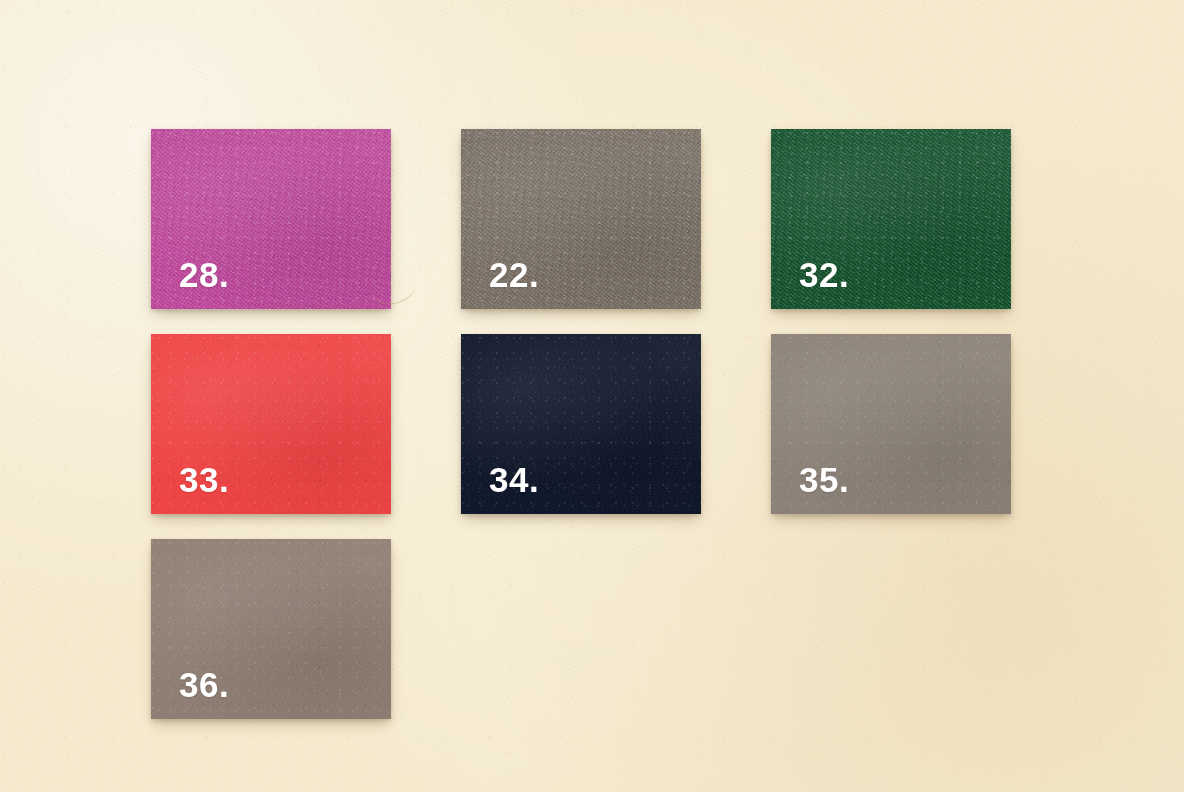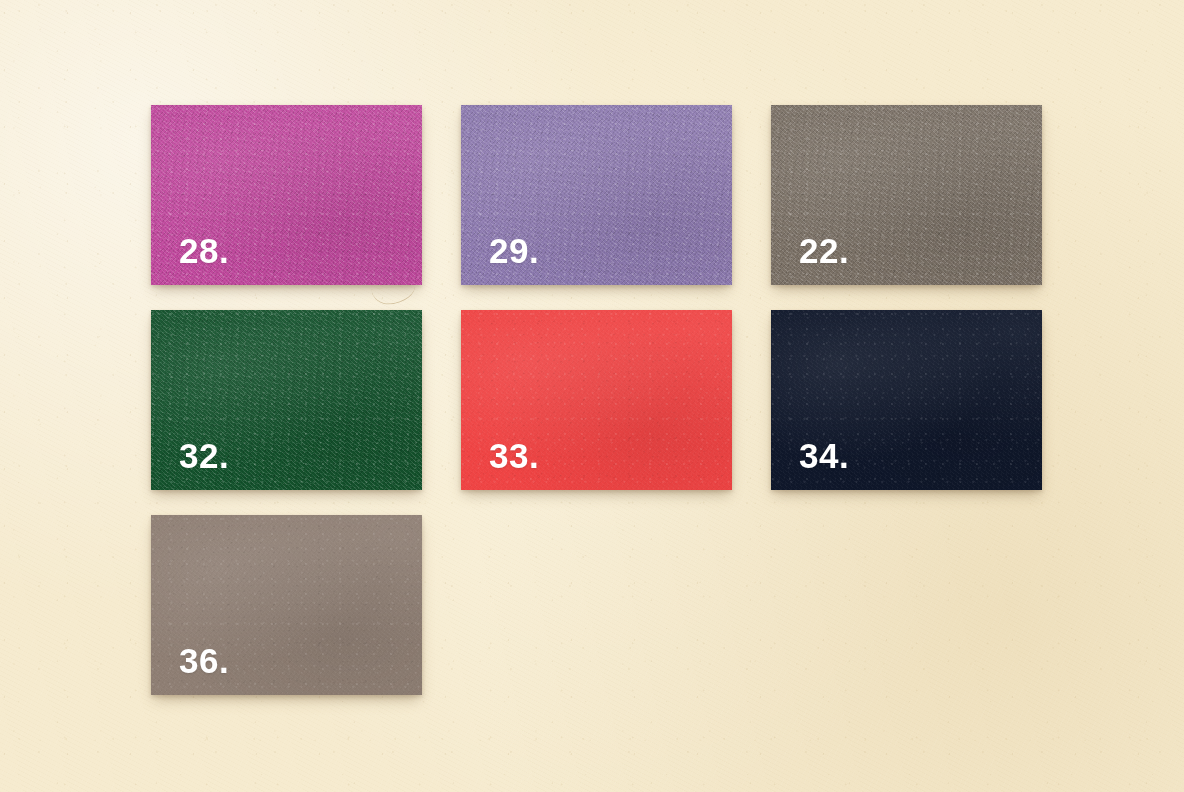--- a/index.html
+++ b/index.html
@@ -59,26 +59,27 @@
     width: 875px;
     display: grid;
     grid-template-columns: repeat(3, 266px);
     grid-template-rows: repeat(3, 180px);
     column-gap: 44px;
     row-gap: 25px;
   }
 
   .swatch {
     position: relative;
-    width: 271px;
+    width: 240px;
     height: 180px;
     overflow: hidden;
     box-shadow:
       0 7px 13px -3px rgba(120, 96, 62, 0.40),
       0 2px 4px rgba(120, 96, 62, 0.24);
+    margin-top: 24px;
   }
 
   
   .swatch .tex-a,
   .swatch .tex-b,
   .swatch .tex-c {
     position: absolute;
     inset: 0;
     pointer-events: none;
   }
@@ -155,26 +156,20 @@
 
 <div id="swatch-grid">
 
   <div class="swatch fibrous" style="background-color: rgb(193, 73, 158);">
     <div class="tex-c"></div>
     <div class="tex-a"></div>
     <div class="tex-b"></div>
     <span class="swatch-number">28.</span>
   </div>
 
-  <div class="swatch fibrous" style="background-color: rgb(141, 122, 176);">
-    <div class="tex-c"></div>
-    <div class="tex-a"></div>
-    <div class="tex-b"></div>
-    <span class="swatch-number">29.</span>
-  </div>
 
 
   <div class="swatch fibrous" style="background-color: rgb(123, 113, 102);">
     <div class="tex-c"></div>
     <div class="tex-a"></div>
     <div class="tex-b"></div>
     <span class="swatch-number">22.</span>
   </div>
 
   <div class="swatch fibrous" style="background-color: #14532d;">
@@ -191,20 +186,26 @@
     <span class="swatch-number">33.</span>
   </div>
 
   <div class="swatch smooth" style="background-color: #0f172a;">
     <div class="tex-c"></div>
     <div class="tex-a"></div>
     <div class="tex-b"></div>
     <span class="swatch-number">34.</span>
   </div>
 
+  <div class="swatch smooth" style="background-color: rgb(139, 129, 119);">
+    <div class="tex-c"></div>
+    <div class="tex-a"></div>
+    <div class="tex-b"></div>
+    <span class="swatch-number">35.</span>
+  </div>
 
   <div class="swatch smooth" style="background-color: rgb(142, 126, 115);">
     <div class="tex-c"></div>
     <div class="tex-a"></div>
     <div class="tex-b"></div>
     <span class="swatch-number">36.</span>
   </div>
 
 </div>
 

